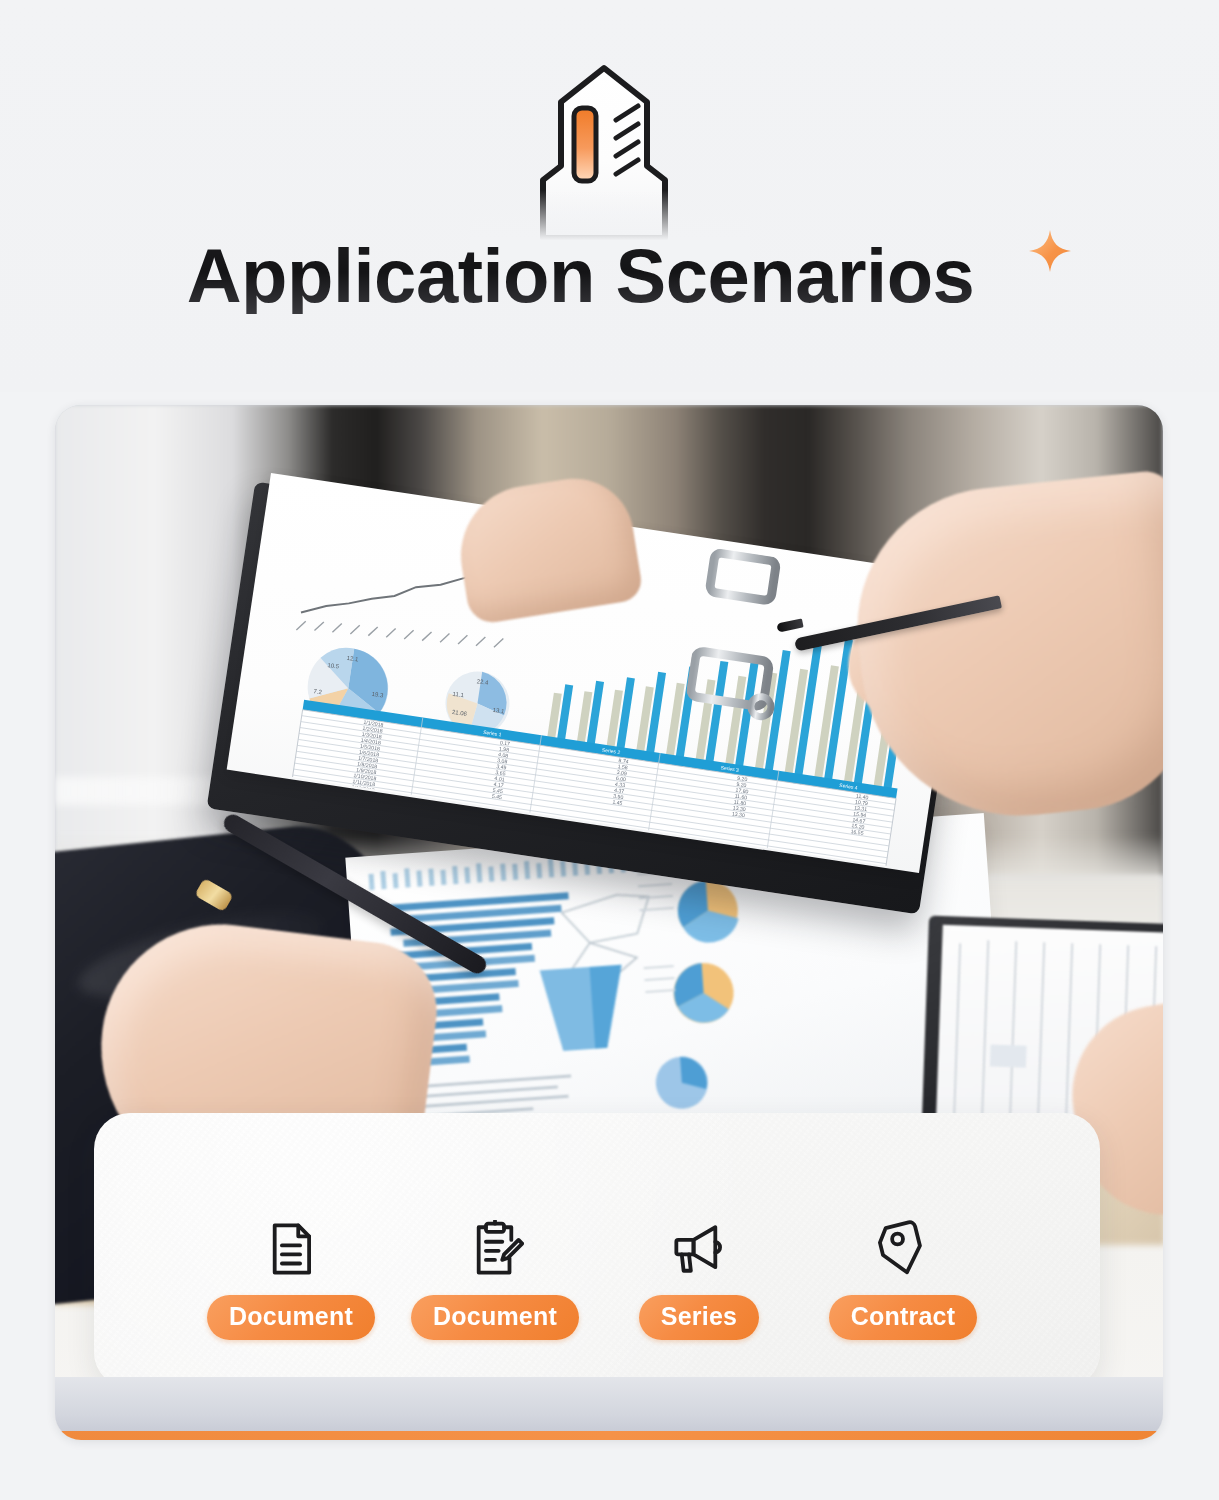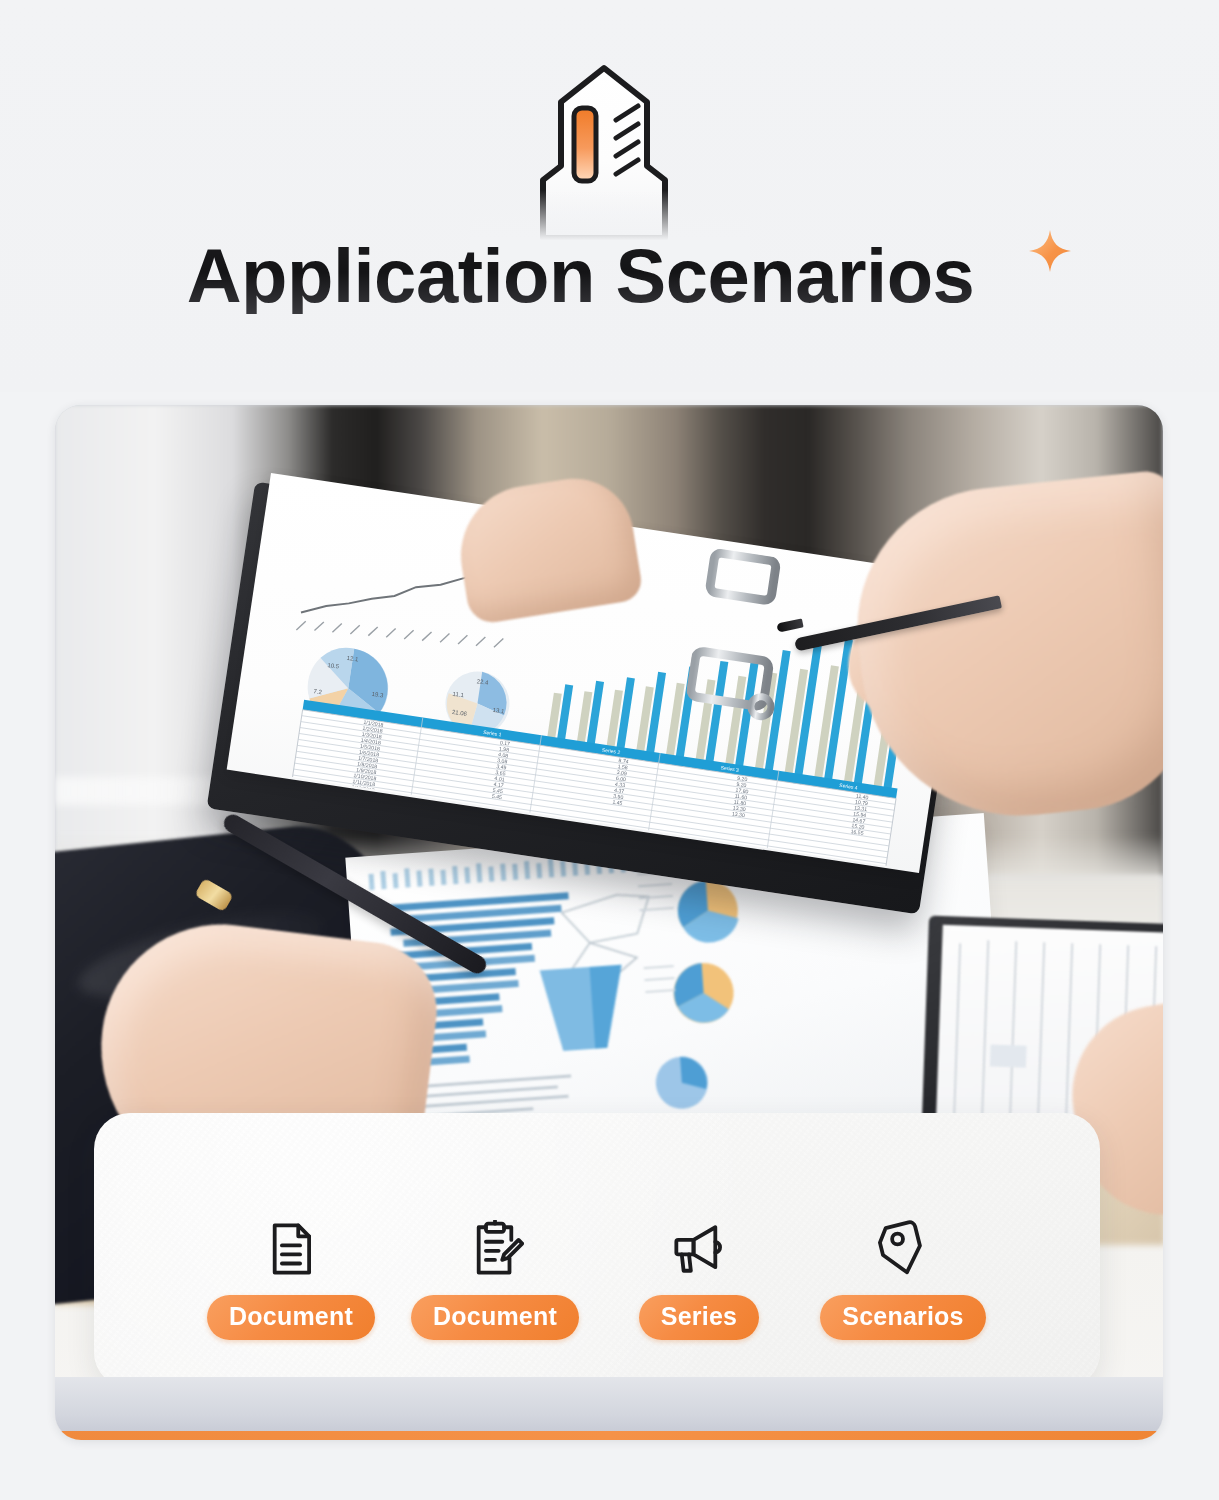--- a/index.html
+++ b/index.html
@@ -808,17 +808,17 @@
       <span class="feature-pill">Series</span>
     </div>
 
     <div class="feature-item">
       <div class="feature-icon">
         <svg viewBox="0 0 64 64" width="58" height="58" fill="none" stroke="#1c1c1e" stroke-width="4.2" stroke-linejoin="round" stroke-linecap="round">
           <path d="M19 5 H45 A6 6 0 0 1 51 11 V33 L30 58 L9 33 V19 Z" transform="rotate(-14 32 32)"></path>
           <circle cx="26" cy="21" r="6"></circle>
         </svg>
       </div>
-      <span class="feature-pill">Scenarios</span>
+      <span class="feature-pill">Contract</span>
     </div>
 
   </div>
 </div>
 
 </body></html>

